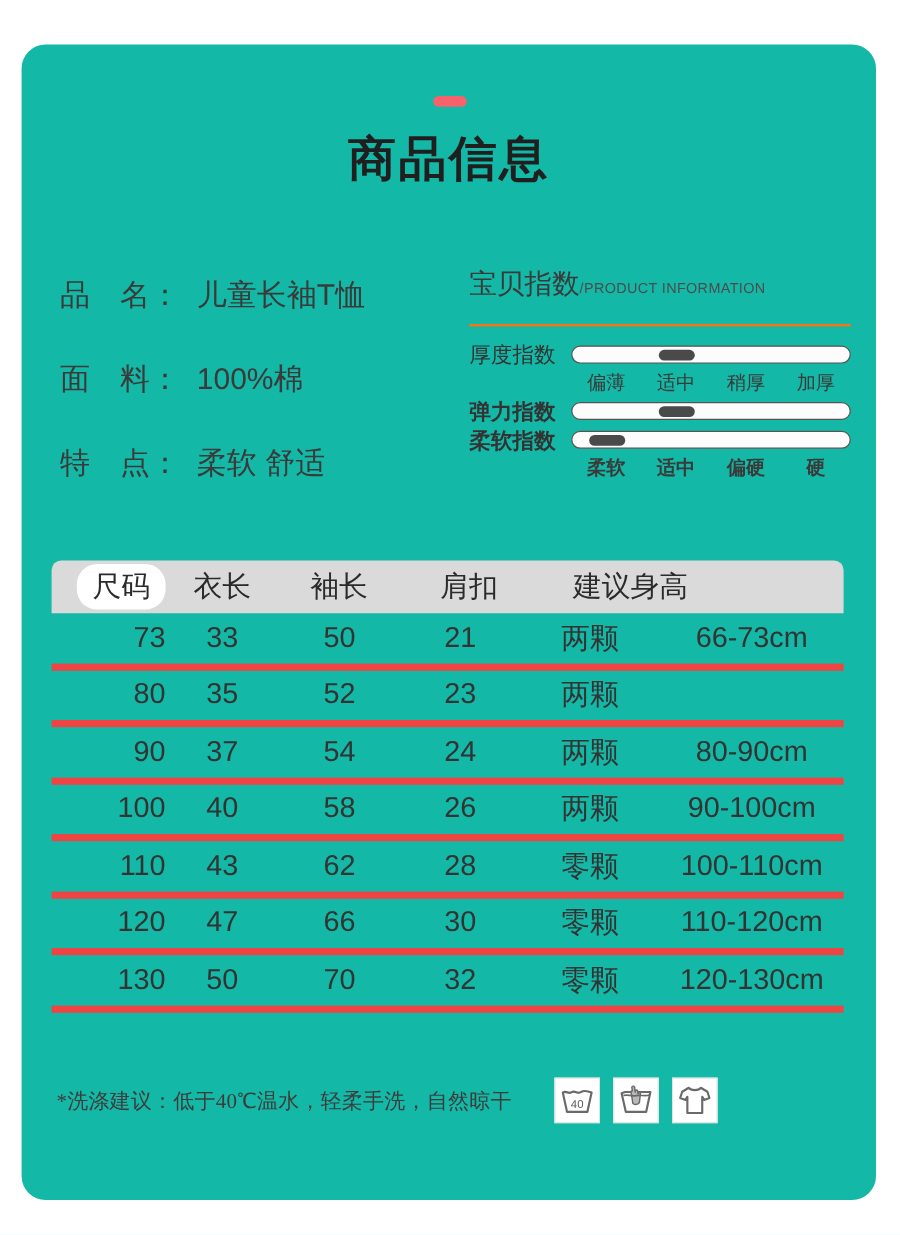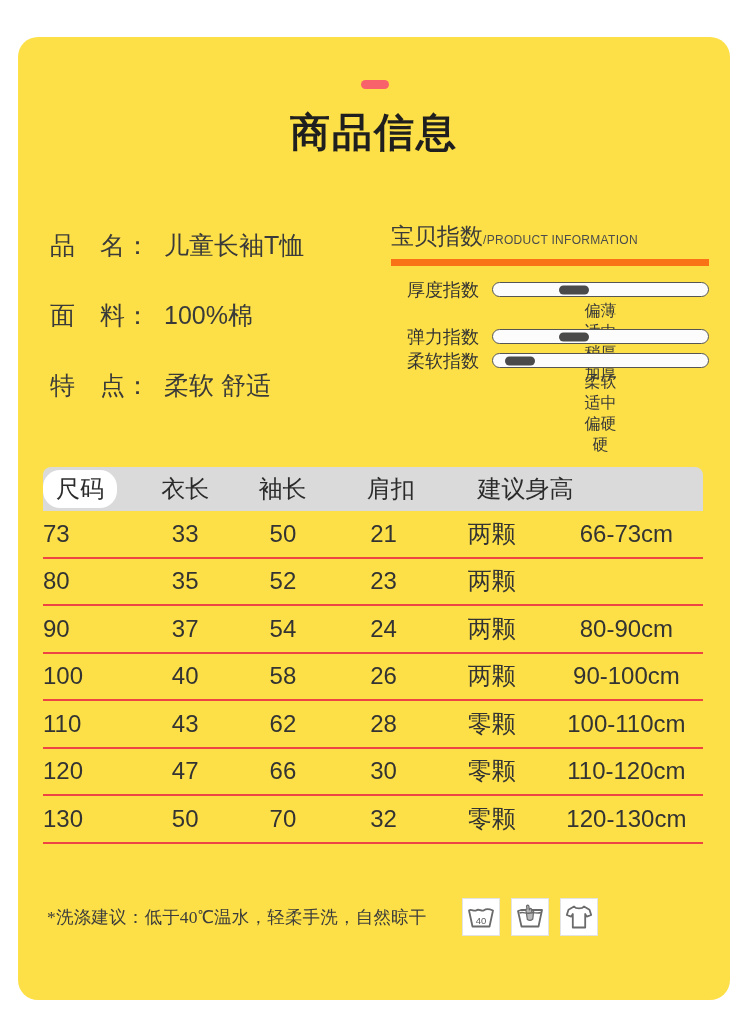--- a/index.html
+++ b/index.html
@@ -8,21 +8,21 @@
     position: relative;
     height: 1029px;
     font-family: "Liberation Sans", "DejaVu Sans", sans-serif;
     color: #383838;
     overflow: hidden;
   }
   .card {
     position: absolute;
     left: 18px; top: 37px;
     width: 712px; height: 963px;
-    background: #fde047;
+    background: #14b8a6;
     border-radius: 20px;
   }
   .accent-dash {
     position: absolute;
     left: 343px; top: 43px;
     width: 28px; height: 9px;
     border-radius: 5px;
     background: #f8626b;
   }
   .page-title {
@@ -37,53 +37,53 @@
   }
   
   .attrs { position: absolute; left: 32px; top: 192px; }
   .attr-row { height: 28px; margin-bottom: 42px; white-space: nowrap; }
   .attr-label { font-size: 25px; color: #3a3a3a; }
   .attr-value { font-size: 25px; color: #3a3a3a; margin-left: 14px; }
   
   .index-panel { position: absolute; left: 373px; top: 184px; width: 318px; }
   .panel-header {
     display: flex; align-items: baseline;
-    padding-bottom: 7px; border-bottom: 7px solid #f97316;
+    padding-bottom: 18px; border-bottom: 2px solid #f97316;
   }
   .panel-title { font-size: 23px; color: #3a3a3a; font-weight: 500; }
   .panel-subtitle { font-size: 12px; color: #4c4c4c; letter-spacing: 0.3px; }
-  .slider-group { margin-top: 12px; margin-left: 16px; }
-  .slider-group + .slider-group { margin-top: 1px; }
+  .slider-group { margin-top: 12px; }
+  .slider-group + .slider-group { margin-top: 1px; font-weight: bold; }
   .slider-row { display: flex; align-items: center; height: 23px; }
   .slider-label { flex: none; width: 85px; font-size: 18px; color: #333333; }
   .track {
     position: relative; flex: 1; height: 15px;
     border: 1.5px solid #555555; border-radius: 9px;
     background: #fcfcfc;
   }
   .fill {
     position: absolute; top: 50%; transform: translateY(-50%);
     width: 30px; height: 9px; border-radius: 5px;
     background: #4a4a4a;
   }
-  .scale-row { display: flex; margin-left: 85px; height: 23px; align-items: center; flex-direction: column; }
+  .scale-row { display: flex; margin-left: 85px; height: 23px; align-items: flex-end; }
   .scale-row span { flex: 1; text-align: center; font-size: 16px; color: #3a3a3a; }
   
   .size-table { position: absolute; left: 25px; top: 430px; width: 660px; }
   .thead {
     display: flex; align-items: center; height: 44px;
     background: #dadada; border-radius: 8px 8px 0 0;
     font-size: 24px; color: #2b2b2b;
   }
   .tr {
     display: flex; align-items: center; height: 47.5px;
-    border-bottom: 2px solid #ef4444;
+    border-bottom: 6px solid #ef4444;
     font-size: 24px; color: #333333;
   }
-  .c0 { width: 14.4%; text-align: left; }
+  .c0 { width: 14.4%; text-align: right; }
   .c1 { width: 14.3%; text-align: center; }
   .c2 { width: 15.3%; text-align: center; }
   .c3 { width: 15.2%; text-align: center; }
   .c4 { width: 17.6%; text-align: center; }
   .c5 { width: 23.2%; text-align: center; }
   .pill {
     display: inline-block; background: #ffffff;
     border-radius: 17px; padding: 3px 13px;
   }
   

